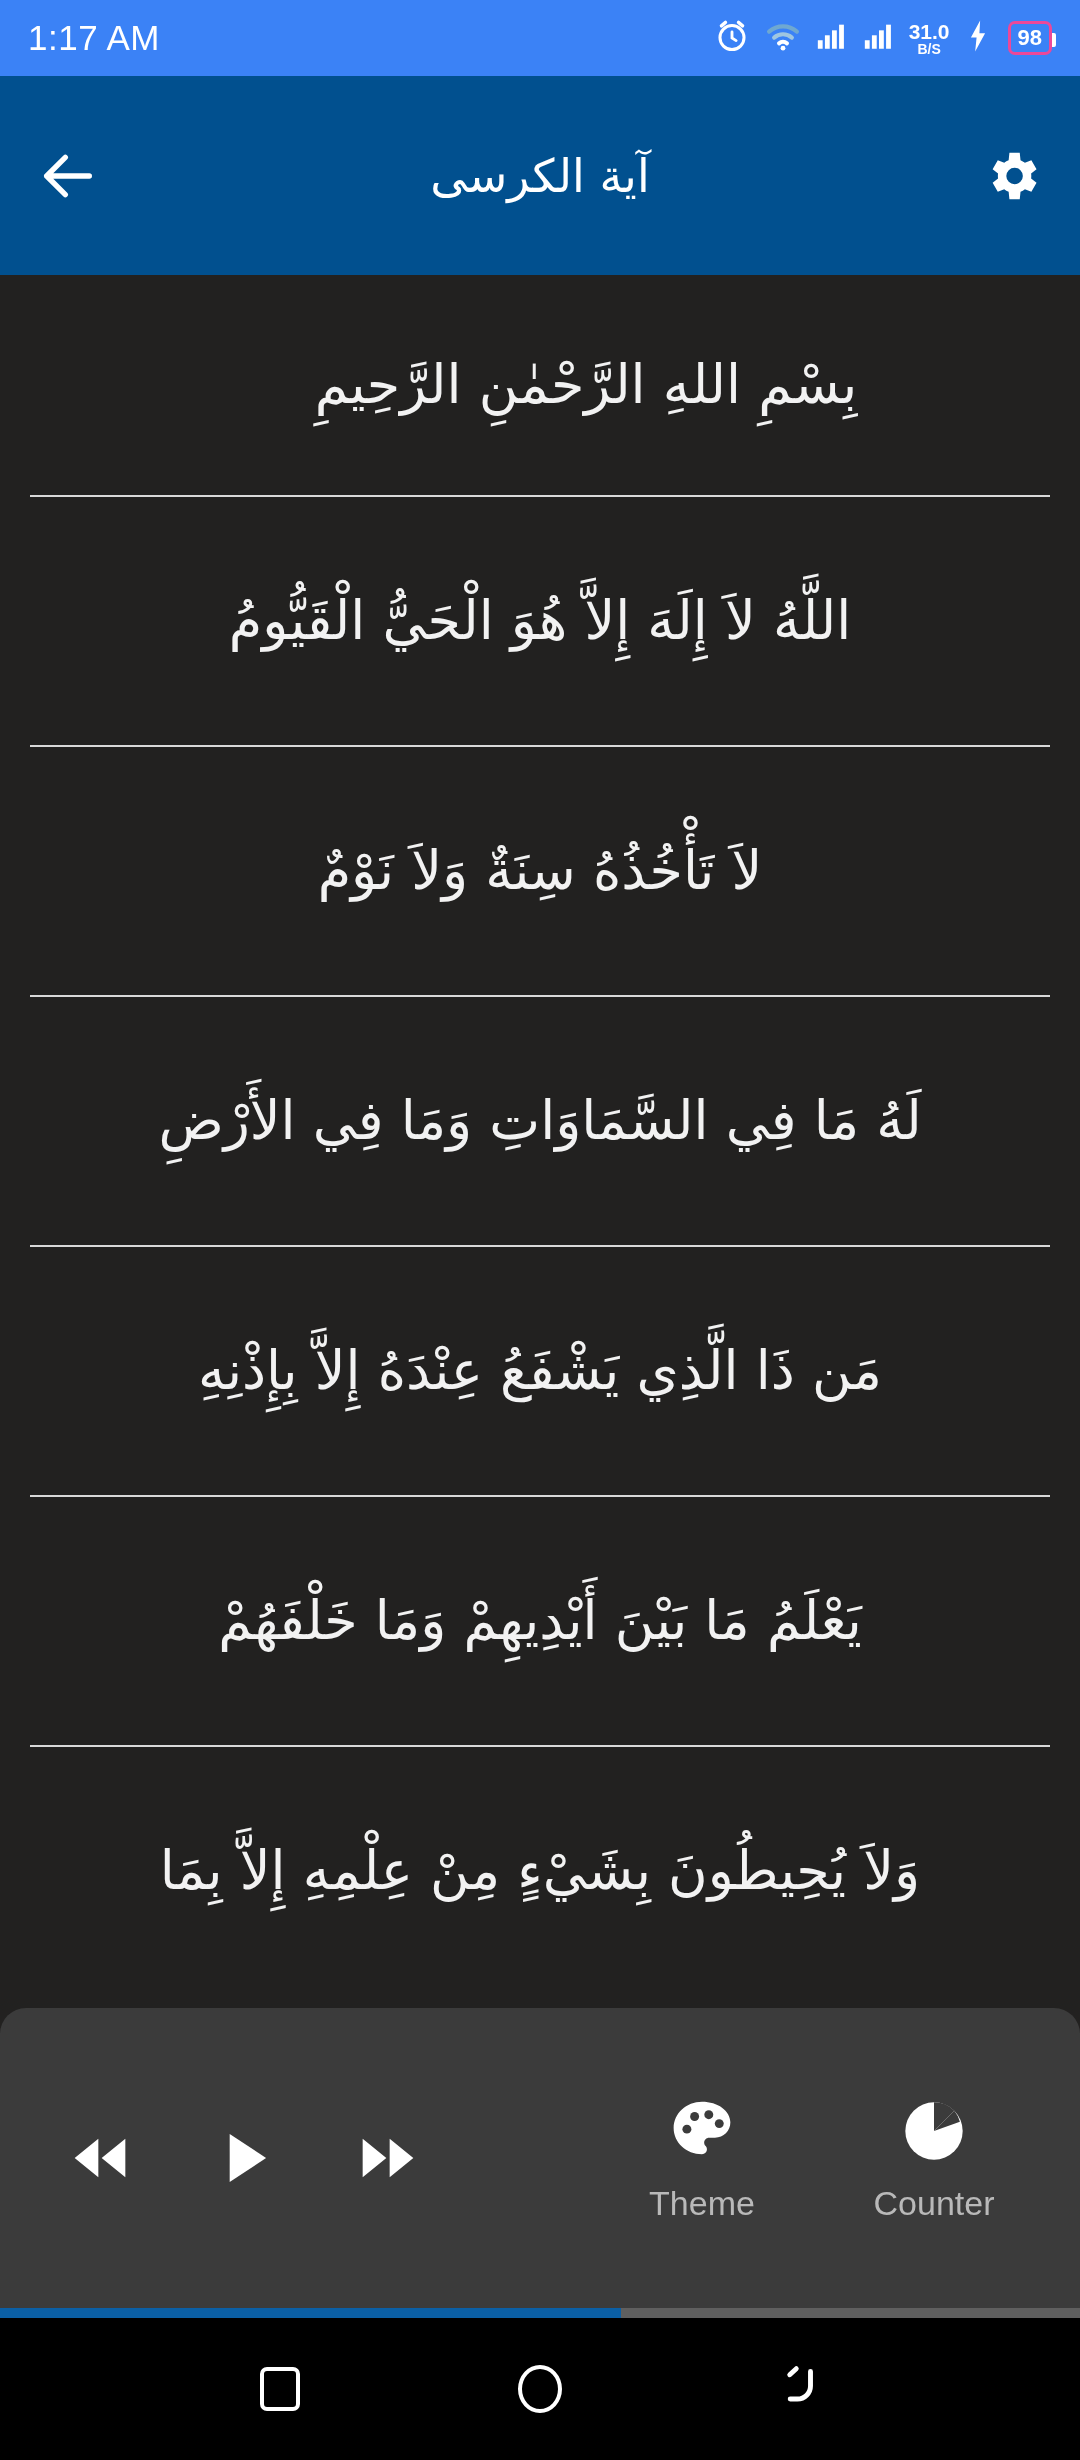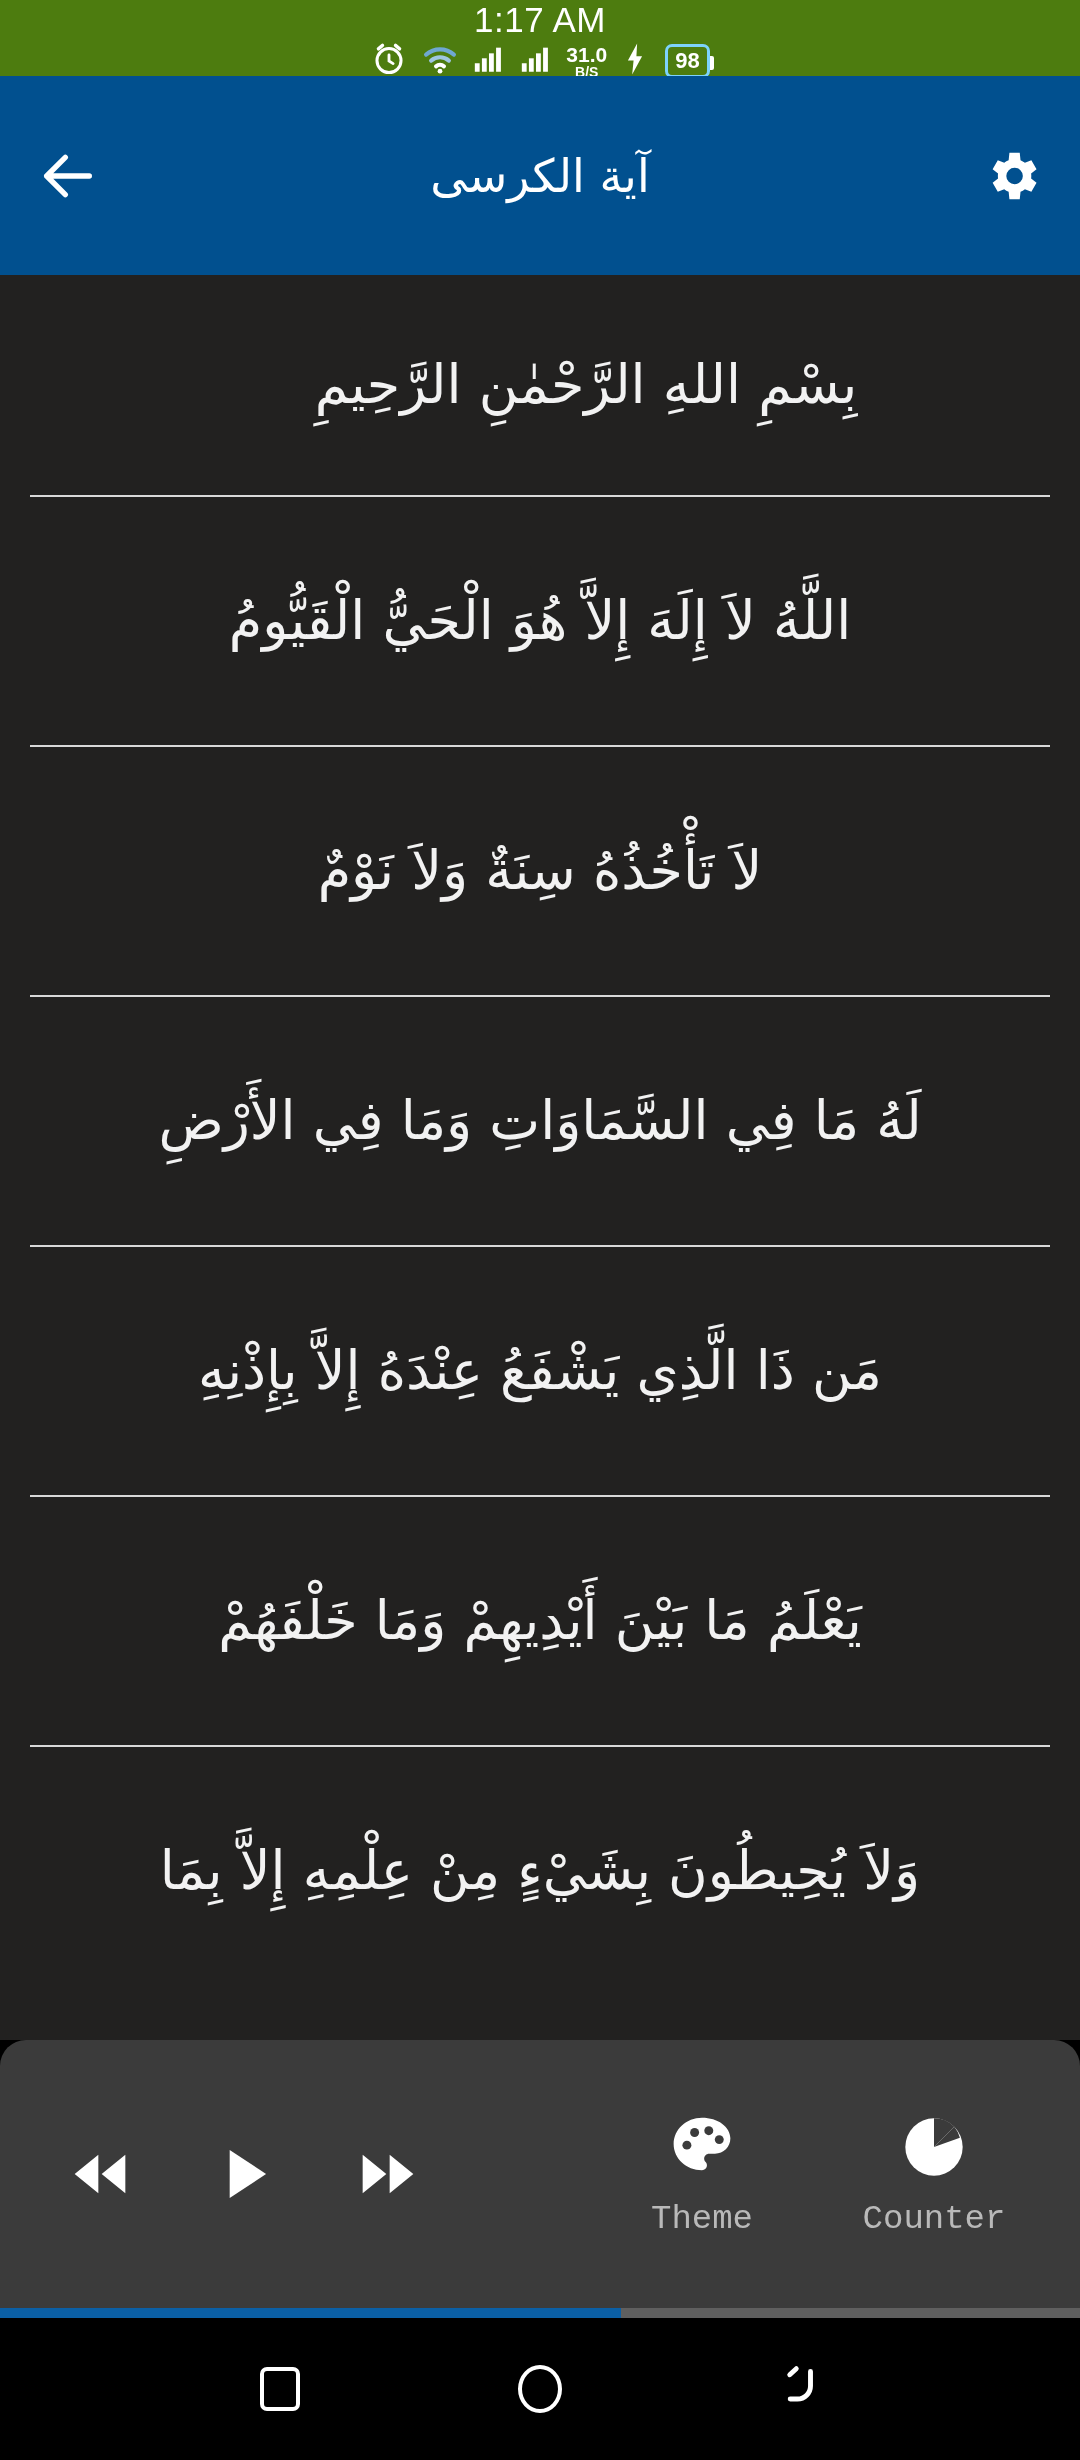--- a/index.html
+++ b/index.html
@@ -7,32 +7,31 @@
     width:1080px; height:2460px;
     background:#000;
     font-family:"Liberation Sans", sans-serif;
     overflow:hidden;
   }
   #phone{ position:relative; width:1080px; height:2460px; background:#000; }
 
   
   .statusbar{
     position:absolute; top:0; left:0; width:1080px; height:76px;
-    background:#4d7c0f;
-    display:flex; align-items:center; justify-content:flex-start;
+    background:#3b82f6;
+    display:flex; align-items:center; justify-content:space-between;
     padding:0 28px;
-    flex-direction:column;
   }
   .sb-clock{ color:#fff; font-size:35px; letter-spacing:.5px; }
   .sb-right{ display:flex; align-items:center; gap:13px; }
   .sb-ico{ display:block; }
   .netspeed{ color:#fff; font-size:21px; line-height:1.0; text-align:center; font-weight:bold; }
   .netspeed .u{ font-size:14px; display:block; }
   .batt{
-    border:3px solid #7dd3fc; border-radius:7px;
+    border:3px solid #ec4899; border-radius:7px;
     padding:1px 7px; color:#fff; font-size:22px; font-weight:bold;
     position:relative; margin-left:2px;
   }
   .batt:after{
     content:""; position:absolute; right:-7px; top:9px;
     width:4px; height:14px; background:#fff; border-radius:0 2px 2px 0;
   }
 
   
   .appbar{
@@ -62,23 +61,23 @@
     font-family:"DejaVu Sans","Liberation Serif",serif;
     font-size:54px; line-height:1.55;
     padding:0 30px;
   }
   .v-h1{ height:220px;margin-left:46px; }
   .v-h { height:248px; }
   .divider{ height:2px; background:#e8e8e8; margin:0 30px; opacity:.92; }
 
   
   .player{
-    position:absolute; left:0; bottom:152px; width:1080px; height:268px;
+    position:absolute; left:0; bottom:152px; width:1080px; height:300px;
     background:#3b3b3b; border-radius:26px 26px 0 0;
-    display:flex; align-items:center;font-family:Liberation Mono, monospace;
+    display:flex; align-items:center;
   }
   .transport{ display:flex; align-items:center; gap:48px; padding-left:52px; }
   .tbtn{ width:96px; height:96px; display:flex; align-items:center; justify-content:center; }
   .right-tools{ margin-left:auto; display:flex; align-items:flex-start; gap:52px; padding-right:56px; }
   .tool{ display:flex; flex-direction:column; align-items:center; gap:16px; width:180px; }
   .tool-label{ color:#b9b9b9; font-size:34px; }
 
   .progress{
     position:absolute; left:0; bottom:142px; width:1080px; height:10px; background:#5f5f5f;
   }

